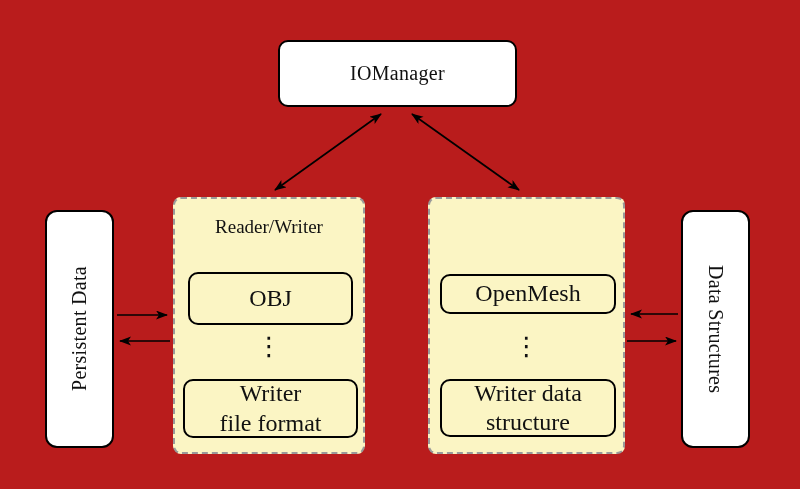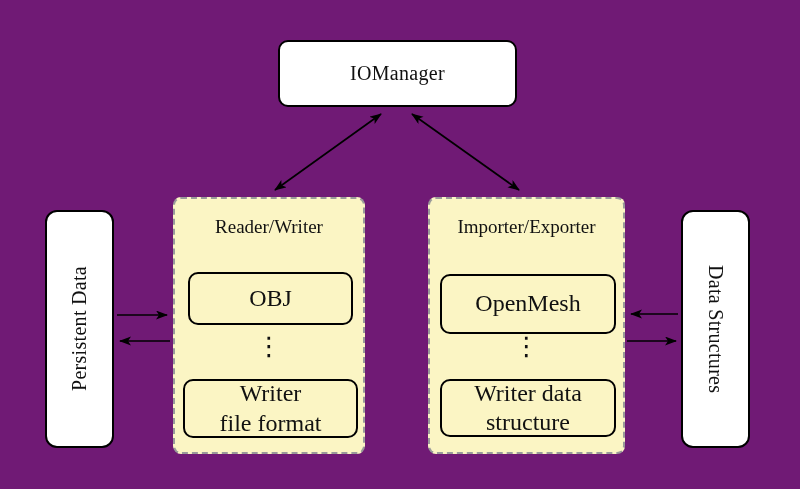--- a/index.html
+++ b/index.html
@@ -1,20 +1,20 @@
 <!DOCTYPE html>
 <html><head>
 <meta charset="utf-8">
 <style>
   html, body { margin: 0; padding: 0; background: #ffffff; }
   #canvas {
     position: relative;
     width: 800px;
     height: 489px;
-    background: #701a75;
+    background: #b91c1c;
     font-family: "Liberation Serif", "DejaVu Serif", serif;
     color: #111111;
     overflow: hidden;
   }
 
   
   .node {
     position: absolute;
     background: #ffffff;
     border: 2.5px solid #000000;
@@ -101,21 +101,21 @@
   #node-iomanager      { left: 278px; top: 40px;  width: 239px; height: 67px; }
   #panel-reader-writer { left: 173px; top: 197px; width: 192px; height: 257px; padding-left: 48px; }
   #panel-importer-exporter { left: 428px; top: 197px; width: 197px; height: 257px; }
   #node-persistent-data { left: 45px;  top: 210px; width: 69px; height: 238px; }
   #node-data-structures { left: 681px; top: 210px; width: 69px; height: 238px; }
 
   #node-obj            { left: 13px;  top: 73px;  width: 165px; height: 53px; }
   #node-custom-file    { left: 8px;   top: 180px; width: 175px; height: 59px; }
   #dots-left           { top: 134px; }
 
-  #node-openmesh       { left: 10px;  top: 75px;  width: 176px; height: 60px; }
+  #node-openmesh       { left: 10px;  top: 75px;  width: 176px; height: 40px; }
   #node-custom-data    { left: 10px;  top: 180px; width: 176px; height: 58px; }
   #dots-right          { top: 134px; }
 </style>
 </head>
 <body>
 
 <div id="canvas">
 
   <svg id="arrows" viewBox="0 0 800 489" xmlns="http://www.w3.org/2000/svg">
     <defs>
@@ -141,21 +141,20 @@
       <span class="inner-label">OBJ</span>
     </div>
     <div class="vdots" id="dots-left">⋮</div>
     <div class="inner-box" id="node-custom-file">
       <span class="inner-label">Writer
 file format</span>
     </div>
   </div>
 
   <div class="panel" id="panel-importer-exporter">
-    <div class="panel-title">Importer/Exporter</div>
     <div class="inner-box" id="node-openmesh">
       <span class="inner-label">OpenMesh</span>
     </div>
     <div class="vdots" id="dots-right">⋮</div>
     <div class="inner-box" id="node-custom-data">
       <span class="inner-label">Writer data
 structure</span>
     </div>
   </div>
 

